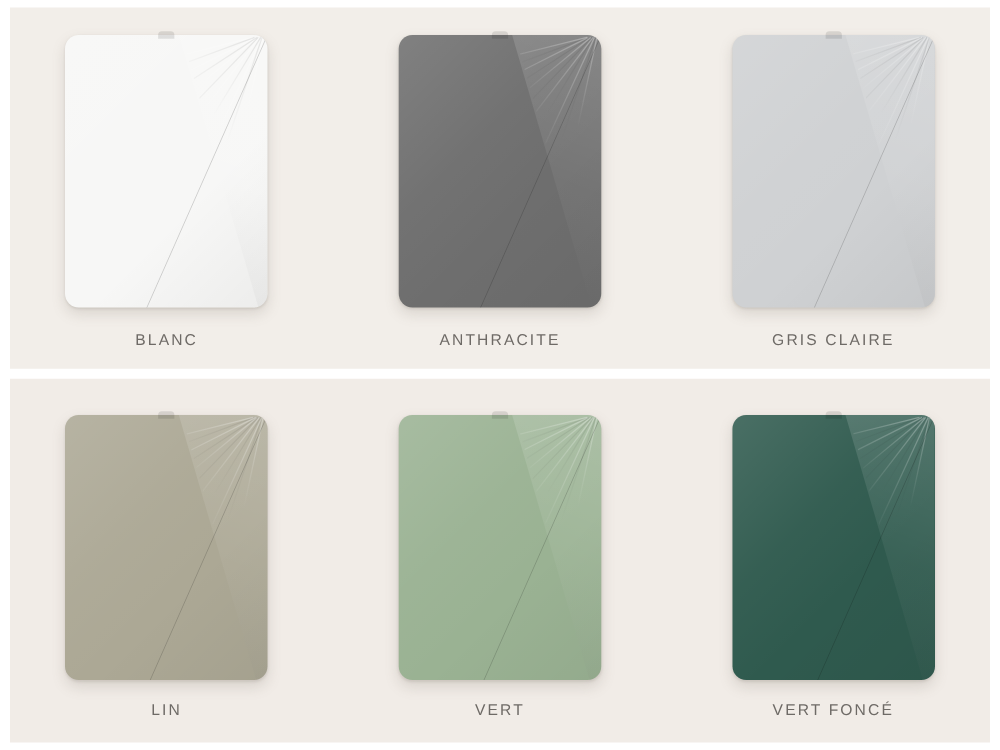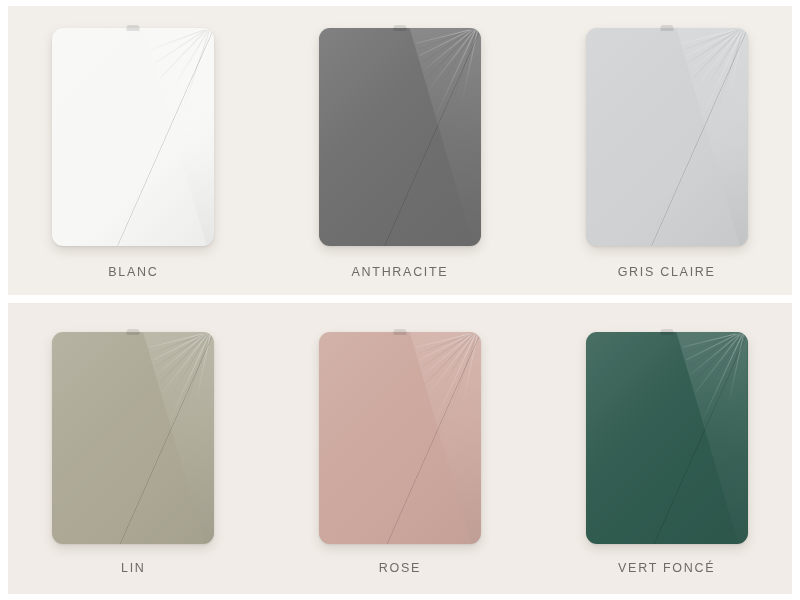--- a/index.html
+++ b/index.html
@@ -264,44 +264,44 @@
               <span style="transform: rotate(69.6deg); height: 74px; right: 10.2px;"></span>
               <span class="light" style="transform: rotate(76deg); height: 90px; right: 11px;"></span>
             </div>
           <div class="fold-seam"></div>
         </div>
         <div class="tab-nub"></div>
       </div>
       <div class="swatch-label" style="color: rgb(110, 106, 102);">LIN</div>
     </div>
 
-    <div class="swatch-cell">
-      <div class="sheet-wrap">
-        <div class="sheet" style="background: rgb(204, 167, 157);">
-          <div class="corner-fold"></div>
-          <div class="pleats">
-              <span class="light" style="transform: rotate(12deg); height: 74px; right: 3px;"></span>
-              <span style="transform: rotate(18.4deg); height: 90px; right: 3.8px;"></span>
-              <span class="light" style="transform: rotate(24.8deg); height: 106px; right: 4.6px;"></span>
-              <span style="transform: rotate(31.2deg); height: 74px; right: 5.4px;"></span>
-              <span class="light" style="transform: rotate(37.6deg); height: 90px; right: 6.2px;"></span>
-              <span style="transform: rotate(44deg); height: 106px; right: 7px;"></span>
-              <span class="light" style="transform: rotate(50.4deg); height: 74px; right: 7.8px;"></span>
-              <span style="transform: rotate(56.8deg); height: 90px; right: 8.6px;"></span>
-              <span class="light" style="transform: rotate(63.2deg); height: 106px; right: 9.4px;"></span>
-              <span style="transform: rotate(69.6deg); height: 74px; right: 10.2px;"></span>
-              <span class="light" style="transform: rotate(76deg); height: 90px; right: 11px;"></span>
-            </div>
-          <div class="fold-seam"></div>
-        </div>
-        <div class="tab-nub"></div>
-      </div>
-      <div class="swatch-label" style="color: rgb(110, 106, 102);">ROSE</div>
-    </div>
-
+
+    <div class="swatch-cell">
+      <div class="sheet-wrap">
+        <div class="sheet" style="background: rgb(154, 178, 147);">
+          <div class="corner-fold"></div>
+          <div class="pleats">
+              <span class="light" style="transform: rotate(12deg); height: 74px; right: 3px;"></span>
+              <span style="transform: rotate(18.4deg); height: 90px; right: 3.8px;"></span>
+              <span class="light" style="transform: rotate(24.8deg); height: 106px; right: 4.6px;"></span>
+              <span style="transform: rotate(31.2deg); height: 74px; right: 5.4px;"></span>
+              <span class="light" style="transform: rotate(37.6deg); height: 90px; right: 6.2px;"></span>
+              <span style="transform: rotate(44deg); height: 106px; right: 7px;"></span>
+              <span class="light" style="transform: rotate(50.4deg); height: 74px; right: 7.8px;"></span>
+              <span style="transform: rotate(56.8deg); height: 90px; right: 8.6px;"></span>
+              <span class="light" style="transform: rotate(63.2deg); height: 106px; right: 9.4px;"></span>
+              <span style="transform: rotate(69.6deg); height: 74px; right: 10.2px;"></span>
+              <span class="light" style="transform: rotate(76deg); height: 90px; right: 11px;"></span>
+            </div>
+          <div class="fold-seam"></div>
+        </div>
+        <div class="tab-nub"></div>
+      </div>
+      <div class="swatch-label" style="color: rgb(110, 106, 102);">VERT</div>
+    </div>
 
     <div class="swatch-cell">
       <div class="sheet-wrap">
         <div class="sheet" style="background: rgb(47, 90, 78);">
           <div class="corner-fold"></div>
           <div class="pleats">
               <span class="light" style="transform: rotate(12deg); height: 74px; right: 3px;"></span>
               <span style="transform: rotate(18.4deg); height: 90px; right: 3.8px;"></span>
               <span class="light" style="transform: rotate(24.8deg); height: 106px; right: 4.6px;"></span>
               <span style="transform: rotate(31.2deg); height: 74px; right: 5.4px;"></span>

